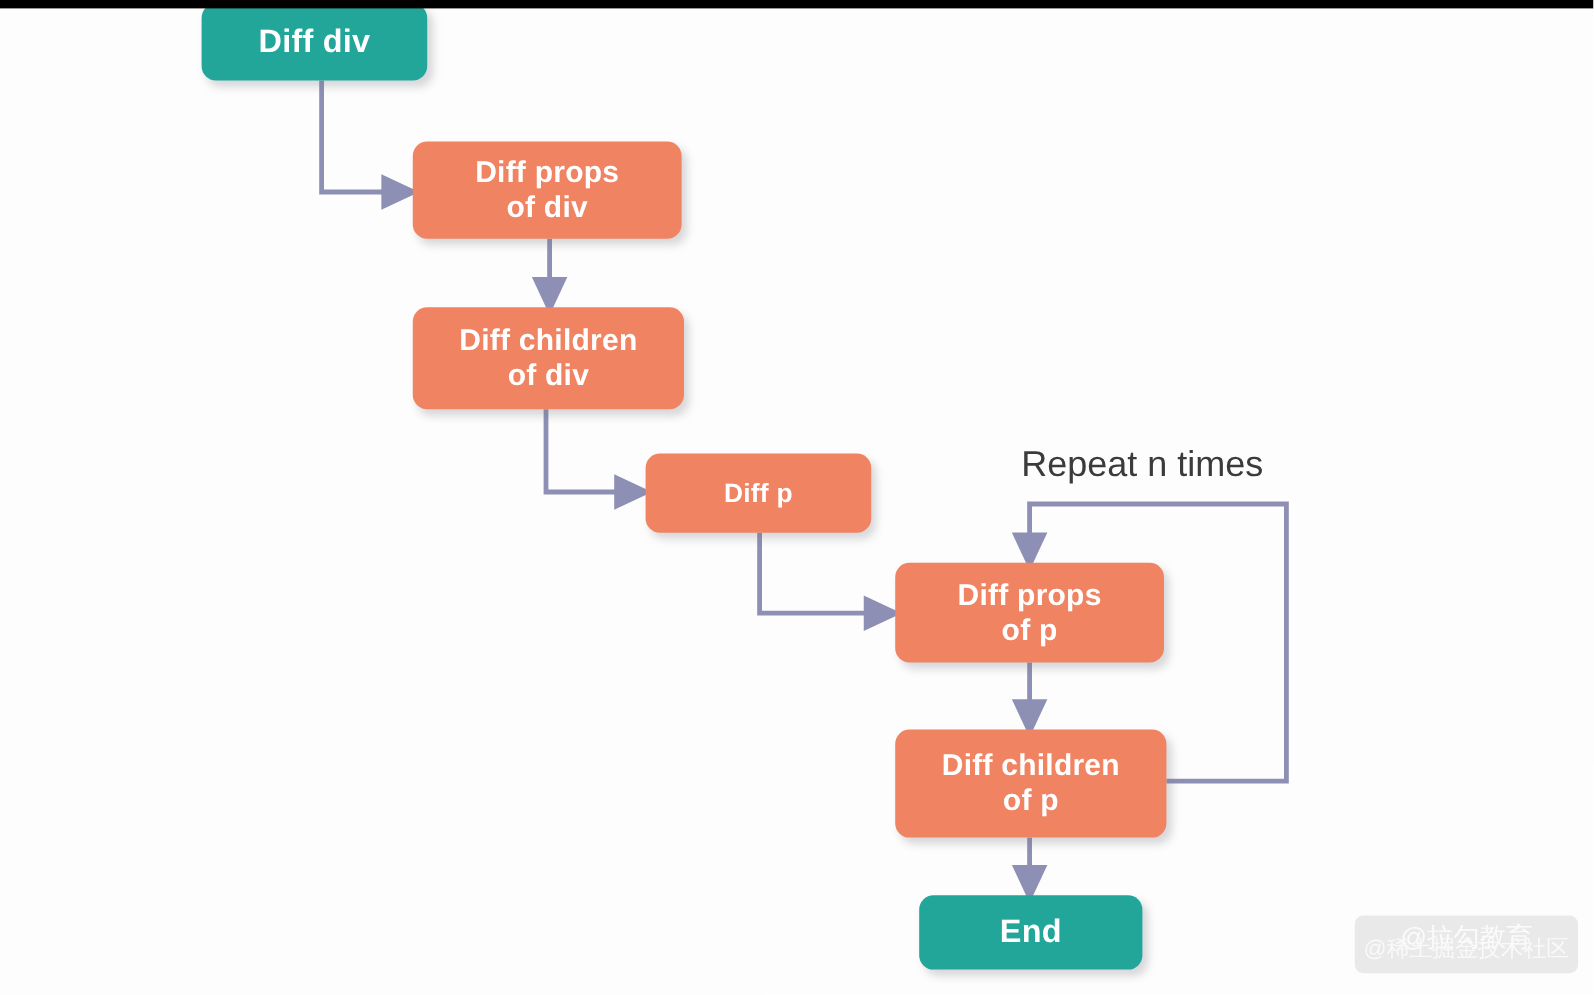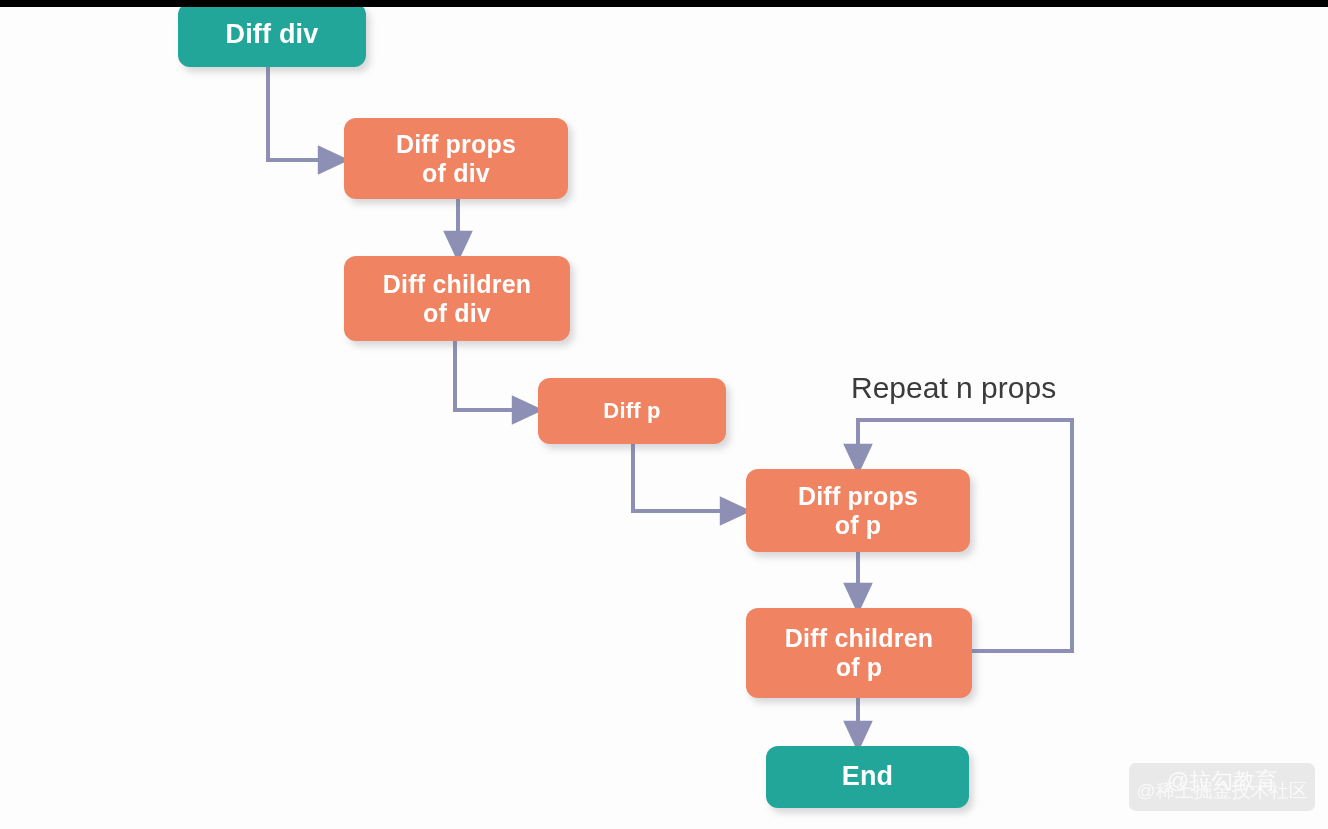--- a/index.html
+++ b/index.html
@@ -111,24 +111,24 @@
       <path d="M 458,199 L 458,246" marker-end="url(#ah)"></path>
       <path d="M 455,341 L 455,410 L 527,410" marker-end="url(#ah)"></path>
       <path d="M 633,444 L 633,511 L 735,511" marker-end="url(#ah)"></path>
       <path d="M 858,552 L 858,598" marker-end="url(#ah)"></path>
       <path d="M 858,698 L 858,736" marker-end="url(#ah)"></path>
       <path d="M 972,651 L 1072,651 L 1072,420 L 858,420 L 858,459" marker-end="url(#ah)"></path>
     </g>
   </svg>
 
   <div class="caption" style="left:851px; top:371px; font-size:30px;">
-    <span>Repeat n props</span>
+    <span>Repeat n times</span>
   </div>
 
-  <div class="node" style="left:178px; top:3px; width:188px; height:64px; background:#22a699; font-size:27px;">
+  <div class="node" style="left:168px; top:3px; width:188px; height:64px; background:#22a699; font-size:27px;">
     <span class="node-label">Diff div</span>
   </div>
 
   <div class="node" style="left:344px; top:118px; width:224px; height:81px; background:#f08362; font-size:25px;">
     <span class="node-label">Diff props
 of div</span>
   </div>
 
   <div class="node" style="left:344px; top:256px; width:226px; height:85px; background:#f08362; font-size:25px;">
     <span class="node-label">Diff children
@@ -142,21 +142,21 @@
   <div class="node" style="left:746px; top:469px; width:224px; height:83px; background:#f08362; font-size:25px;">
     <span class="node-label">Diff props
 of p</span>
   </div>
 
   <div class="node" style="left:746px; top:608px; width:226px; height:90px; background:#f08362; font-size:25px;">
     <span class="node-label">Diff children
 of p</span>
   </div>
 
-  <div class="node" style="left:766px; top:746px; width:203px; height:62px; background:#22a699; font-size:27px;">
+  <div class="node" style="left:766px; top:746px; width:186px; height:62px; background:#22a699; font-size:27px;">
     <span class="node-label">End</span>
   </div>
 
   <div class="watermark" style="left:1129px; top:763px;">
     <span class="wm-back">@拉勾教育</span>
     <span class="wm-front">@稀土掘金技术社区</span>
   </div>
 
 </div>
 

